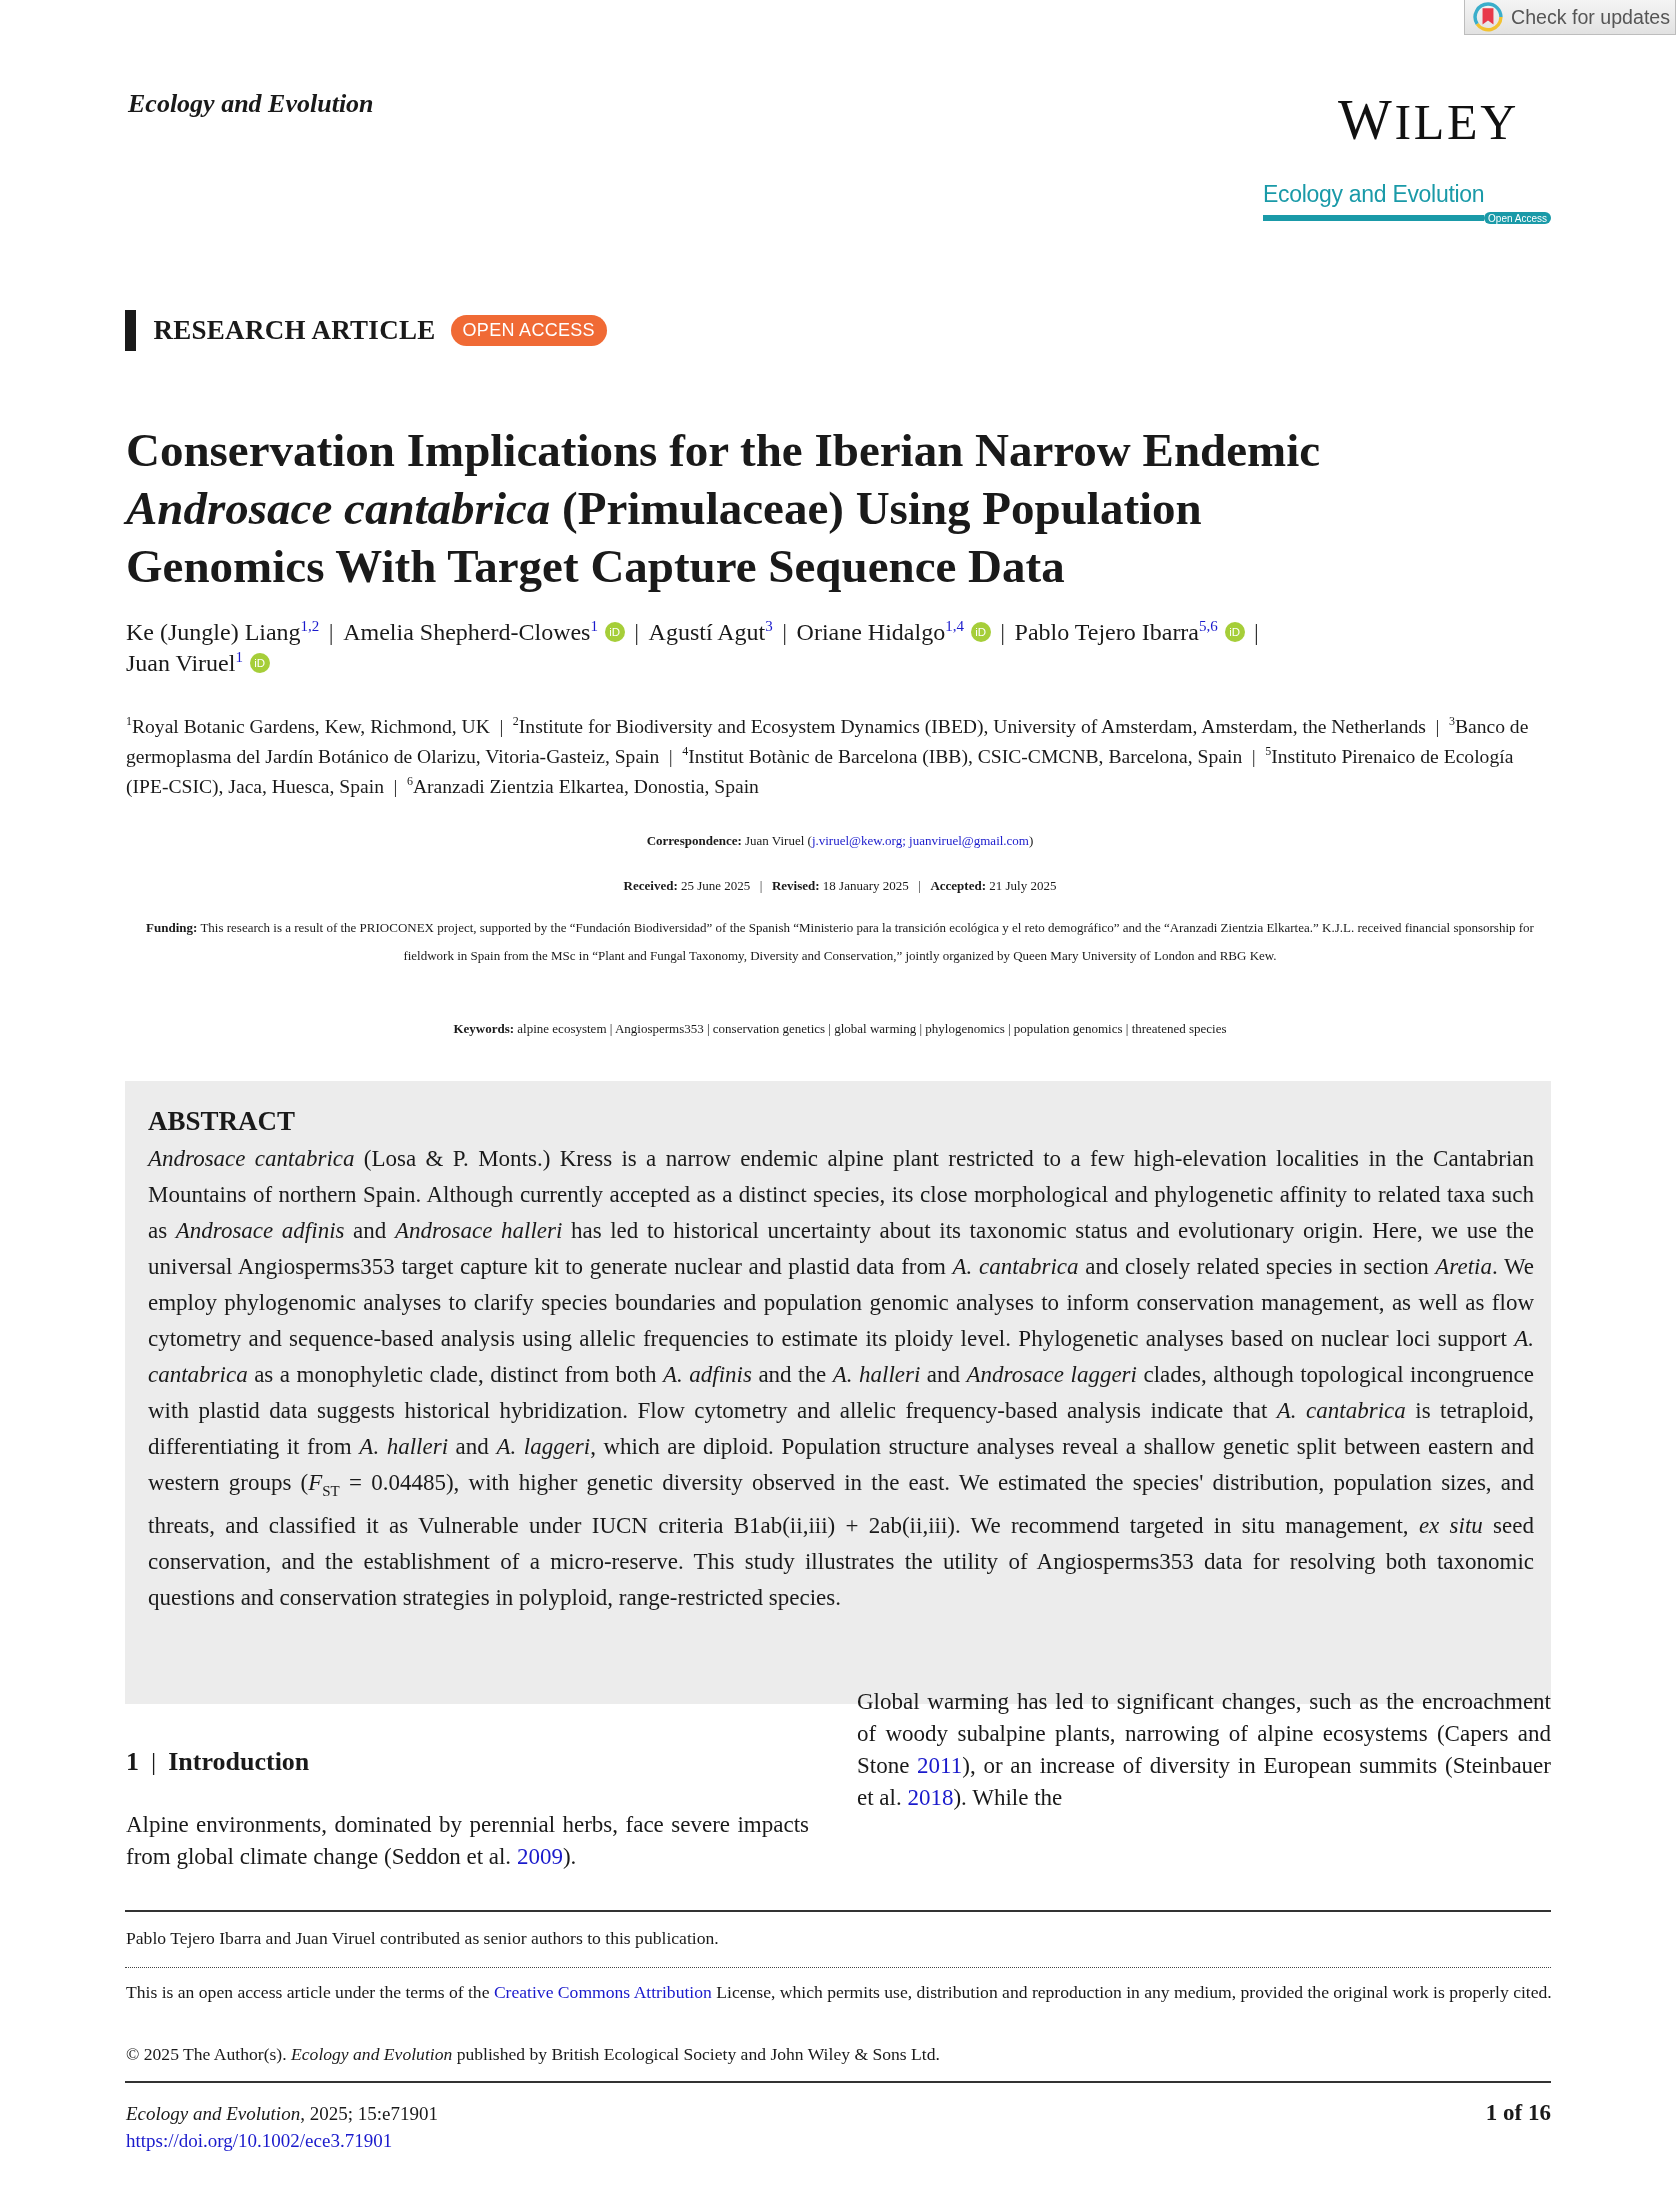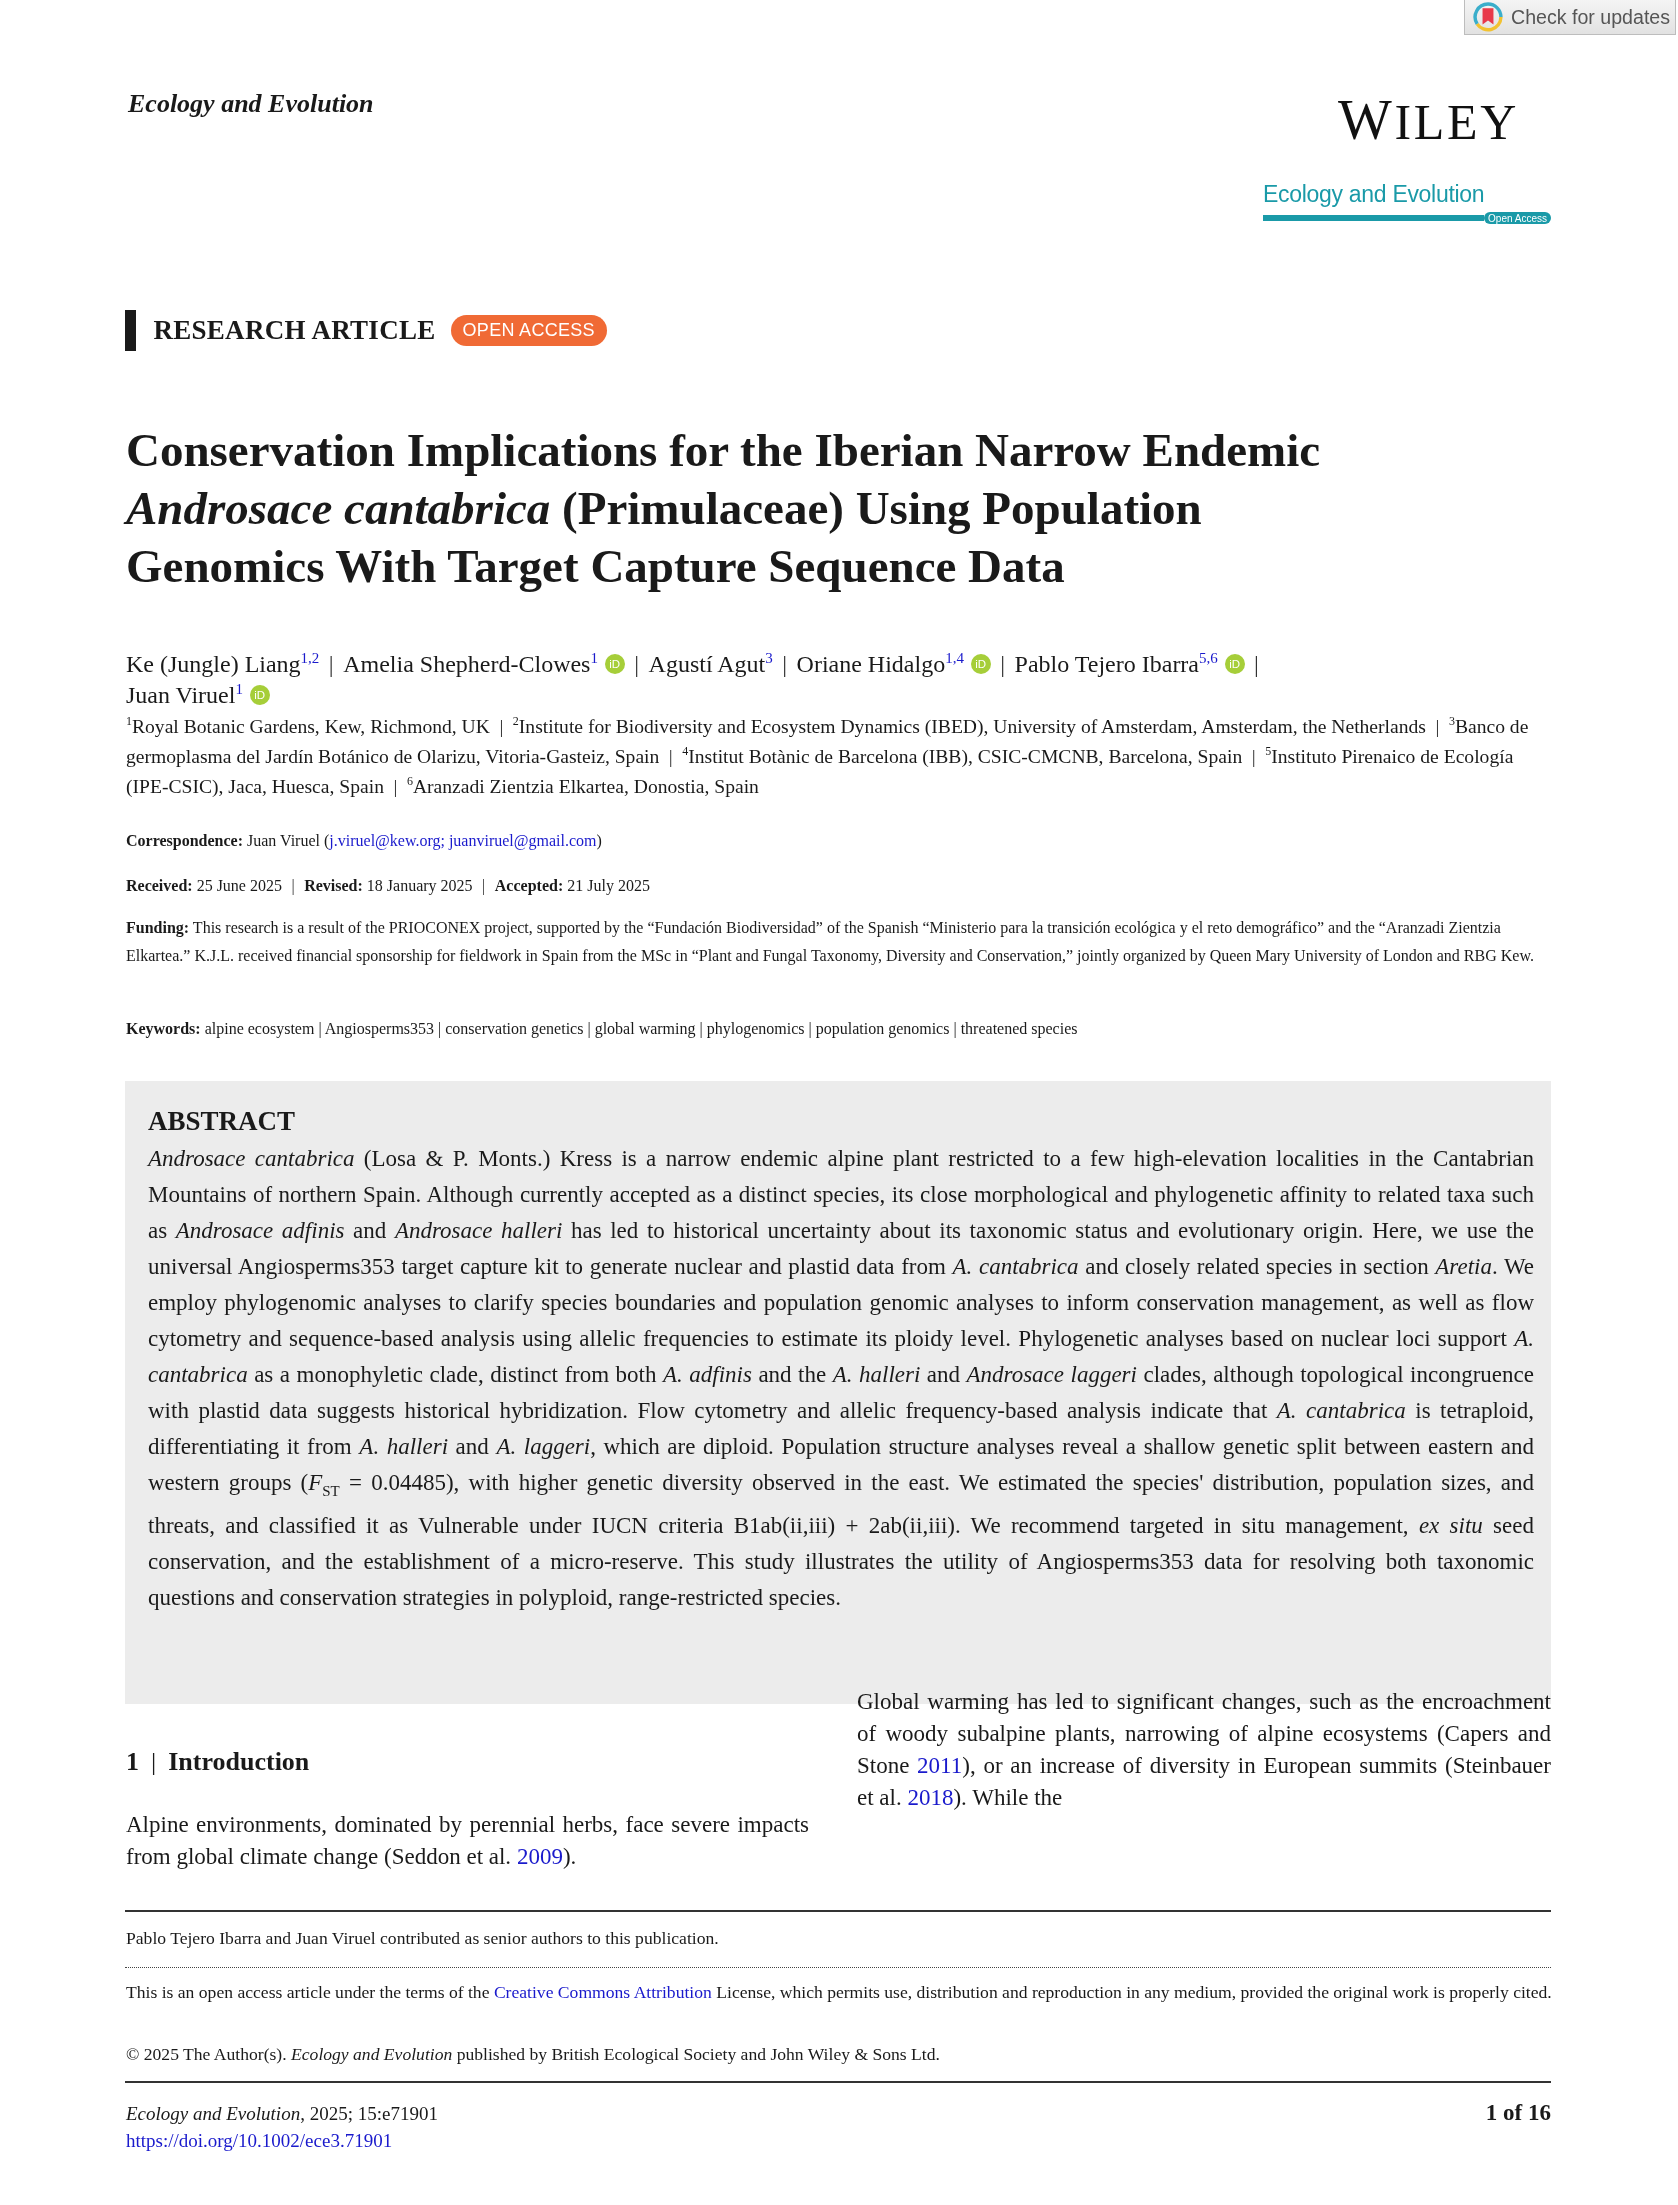--- a/index.html
+++ b/index.html
@@ -29,31 +29,31 @@
 
   .ra { left: 125px; top: 310px; display: flex; align-items: center; }
   .ra-bar { width: 10.8px; height: 41px; background: #1a1a1a; margin-right: 17.6px; }
   .ra-text { font-weight: bold; font-size: 27px; letter-spacing: 0.3px; }
   .oa-pill { margin-left: 15px; background: #f06a35; color: #fff; font-family: "Liberation Sans", "DejaVu Sans", sans-serif;
              font-size: 18px; padding: 5.4px 12px; border-radius: 16px; letter-spacing: 0.3px; }
 
   .title { left: 126px; top: 421px; width: 1435px; font-weight: bold; font-size: 47px; line-height: 58px; }
   .title i { font-weight: bold; }
 
-  .authors { left: 126px; top: 617px; width: 1428px; font-size: 24px; line-height: 31px; margin-top: 32px; }
+  .authors { left: 126px; top: 617px; width: 1428px; font-size: 24px; line-height: 31px; }
   .authors sup { font-size: 15px; color: #1a1acc; vertical-align: 9.5px; line-height: 0; }
   .sep { margin: 0 9.5px; color: #333; }
   .orcid { display: inline-block; width: 20px; height: 20px; border-radius: 50%; background: #a6ce39; color: #fff;
            font-family: "Liberation Sans", sans-serif; font-size: 11.5px; line-height: 20px; text-align: center;
            vertical-align: 4px; margin-left: 6.8px; }
 
   .affils { left: 126px; top: 712px; width: 1428px; font-size: 19.6px; line-height: 30px; }
   .affils sup { font-size: 12px; vertical-align: 8px; line-height: 0; }
 
-  .meta { left: 126px; width: 1428px; font-size: 16px; line-height: 28px; }
+  .meta { left: 126px; width: 1428px; font-size: 13px; line-height: 28px; text-align: center; }
   .meta b { font-weight: bold; }
 
   .abstract { left: 125px; top: 1081px; width: 1426px; height: 623px; background: #ececec; box-sizing: border-box;
               padding: 23px 17px 0 23px; }
   .abstract h2 { margin: 0; font-size: 27px; font-weight: bold; line-height: 34px; }
   .abstract p { margin: 2.7px 0 0 0; font-size: 23px; line-height: 36px; text-align: justify; }
   .abstract sub { font-size: 15px; }
 
   .intro-h { left: 126px; top: 1746px; font-size: 26px; font-weight: bold; }
   .intro-h .bar { font-weight: normal; margin: 0 12px; }

